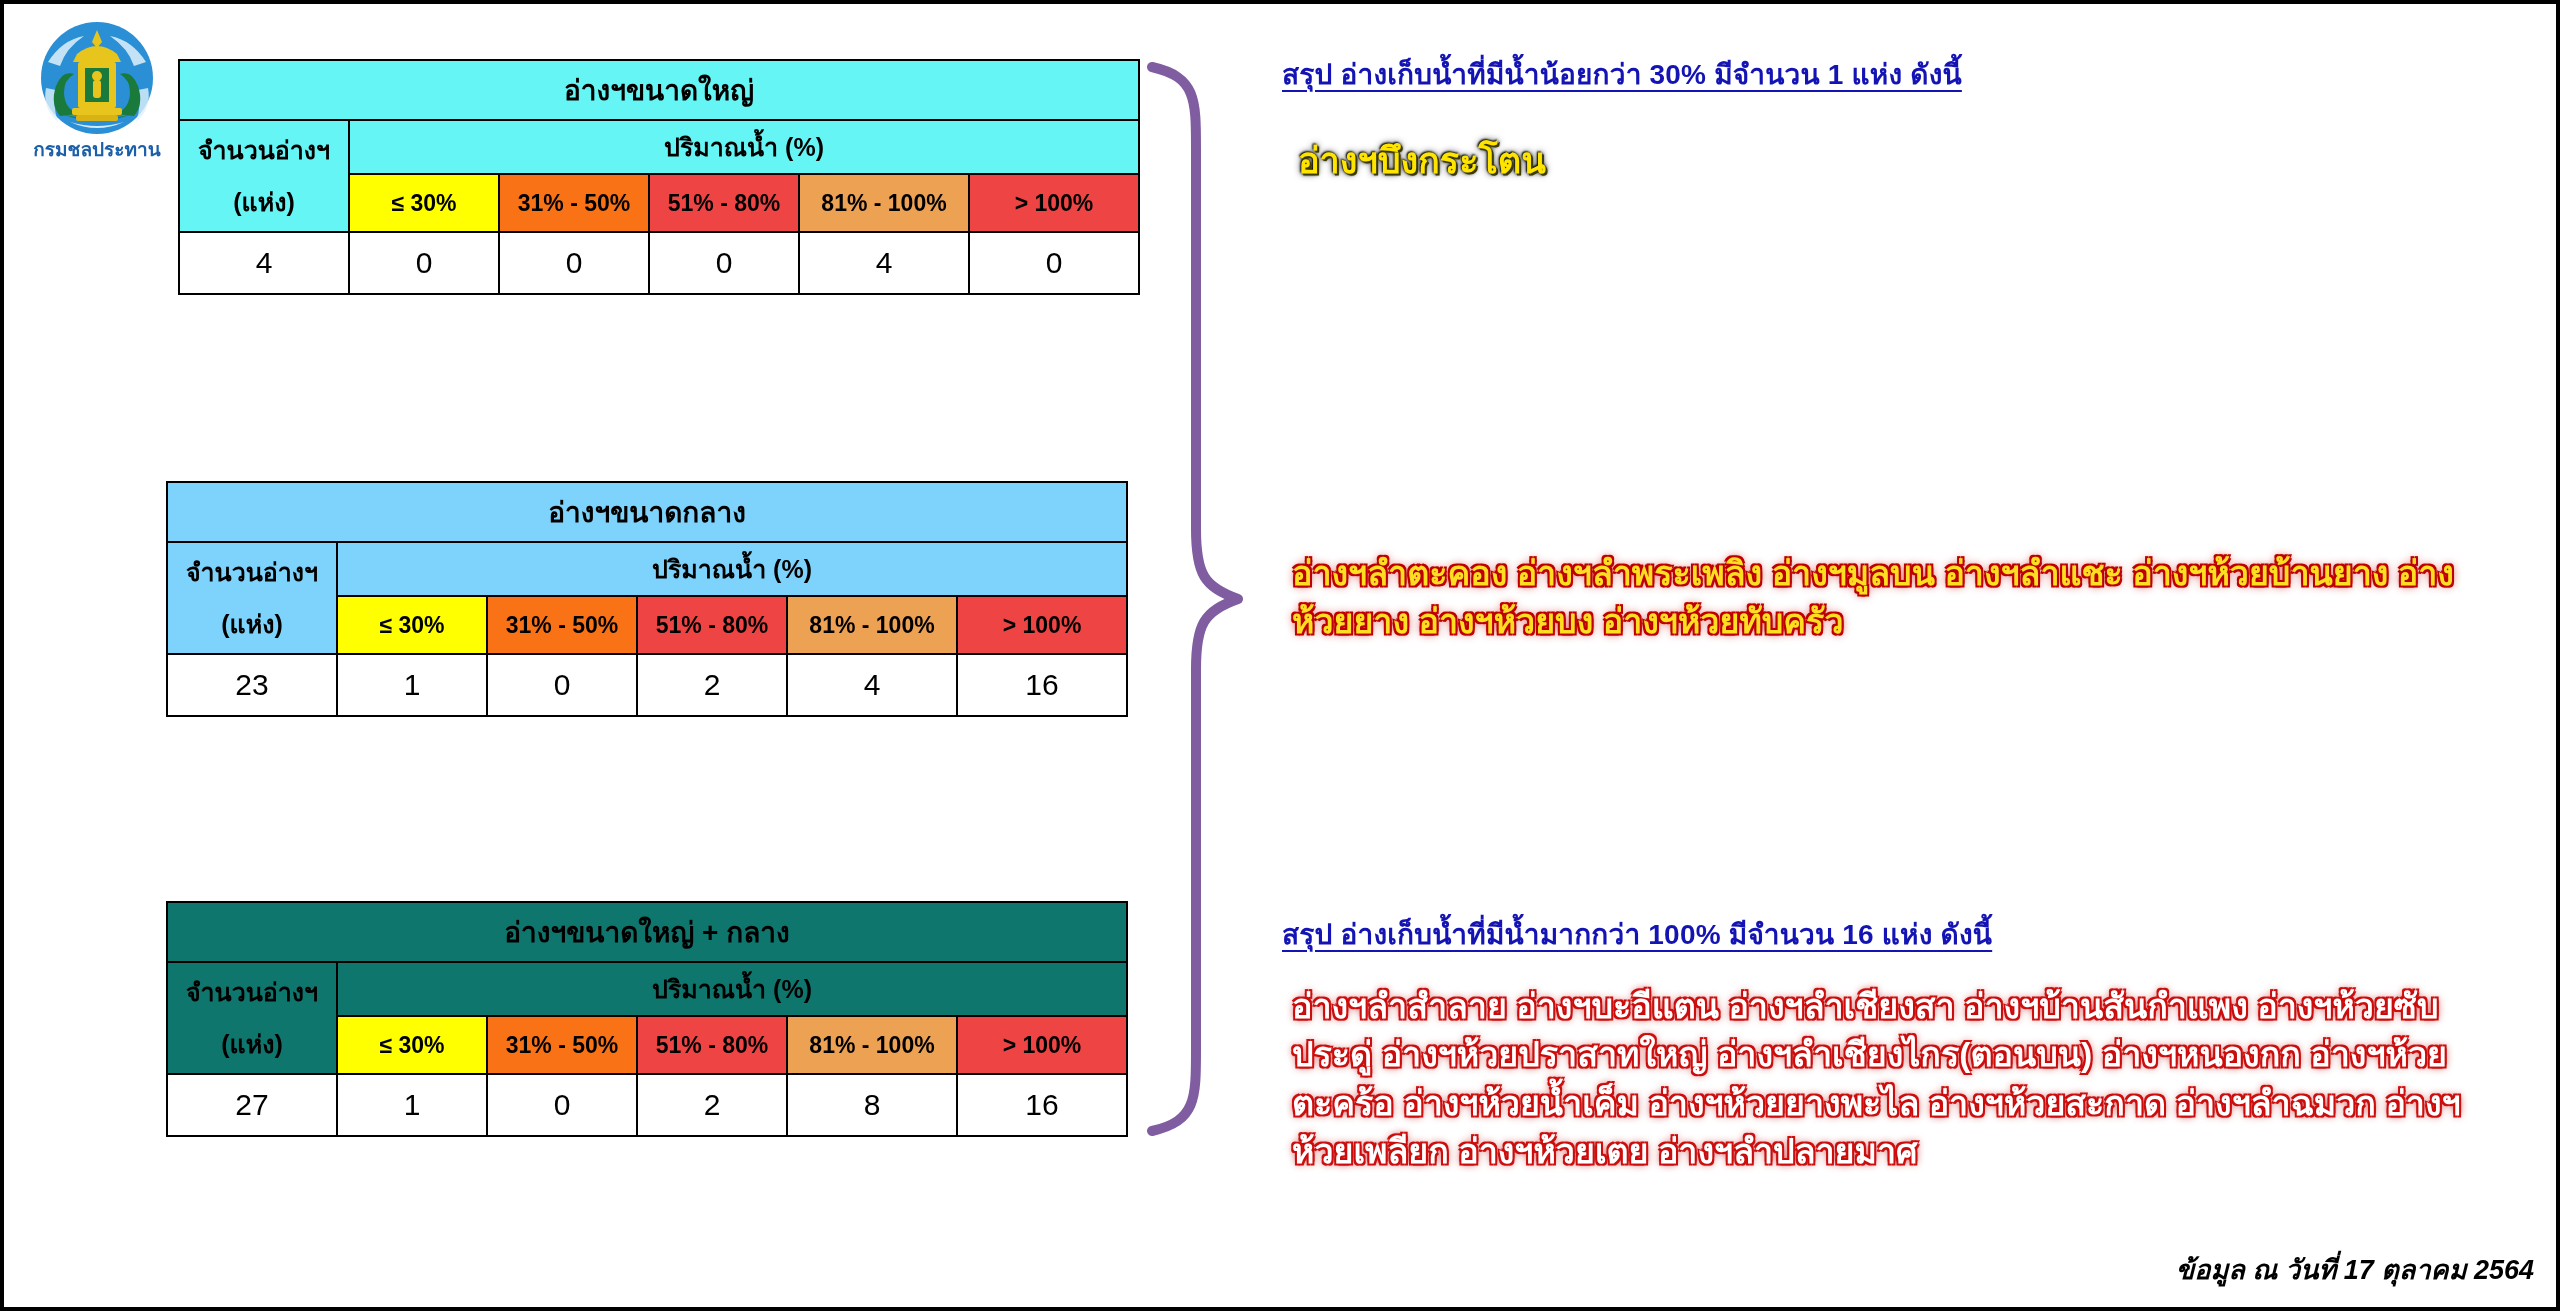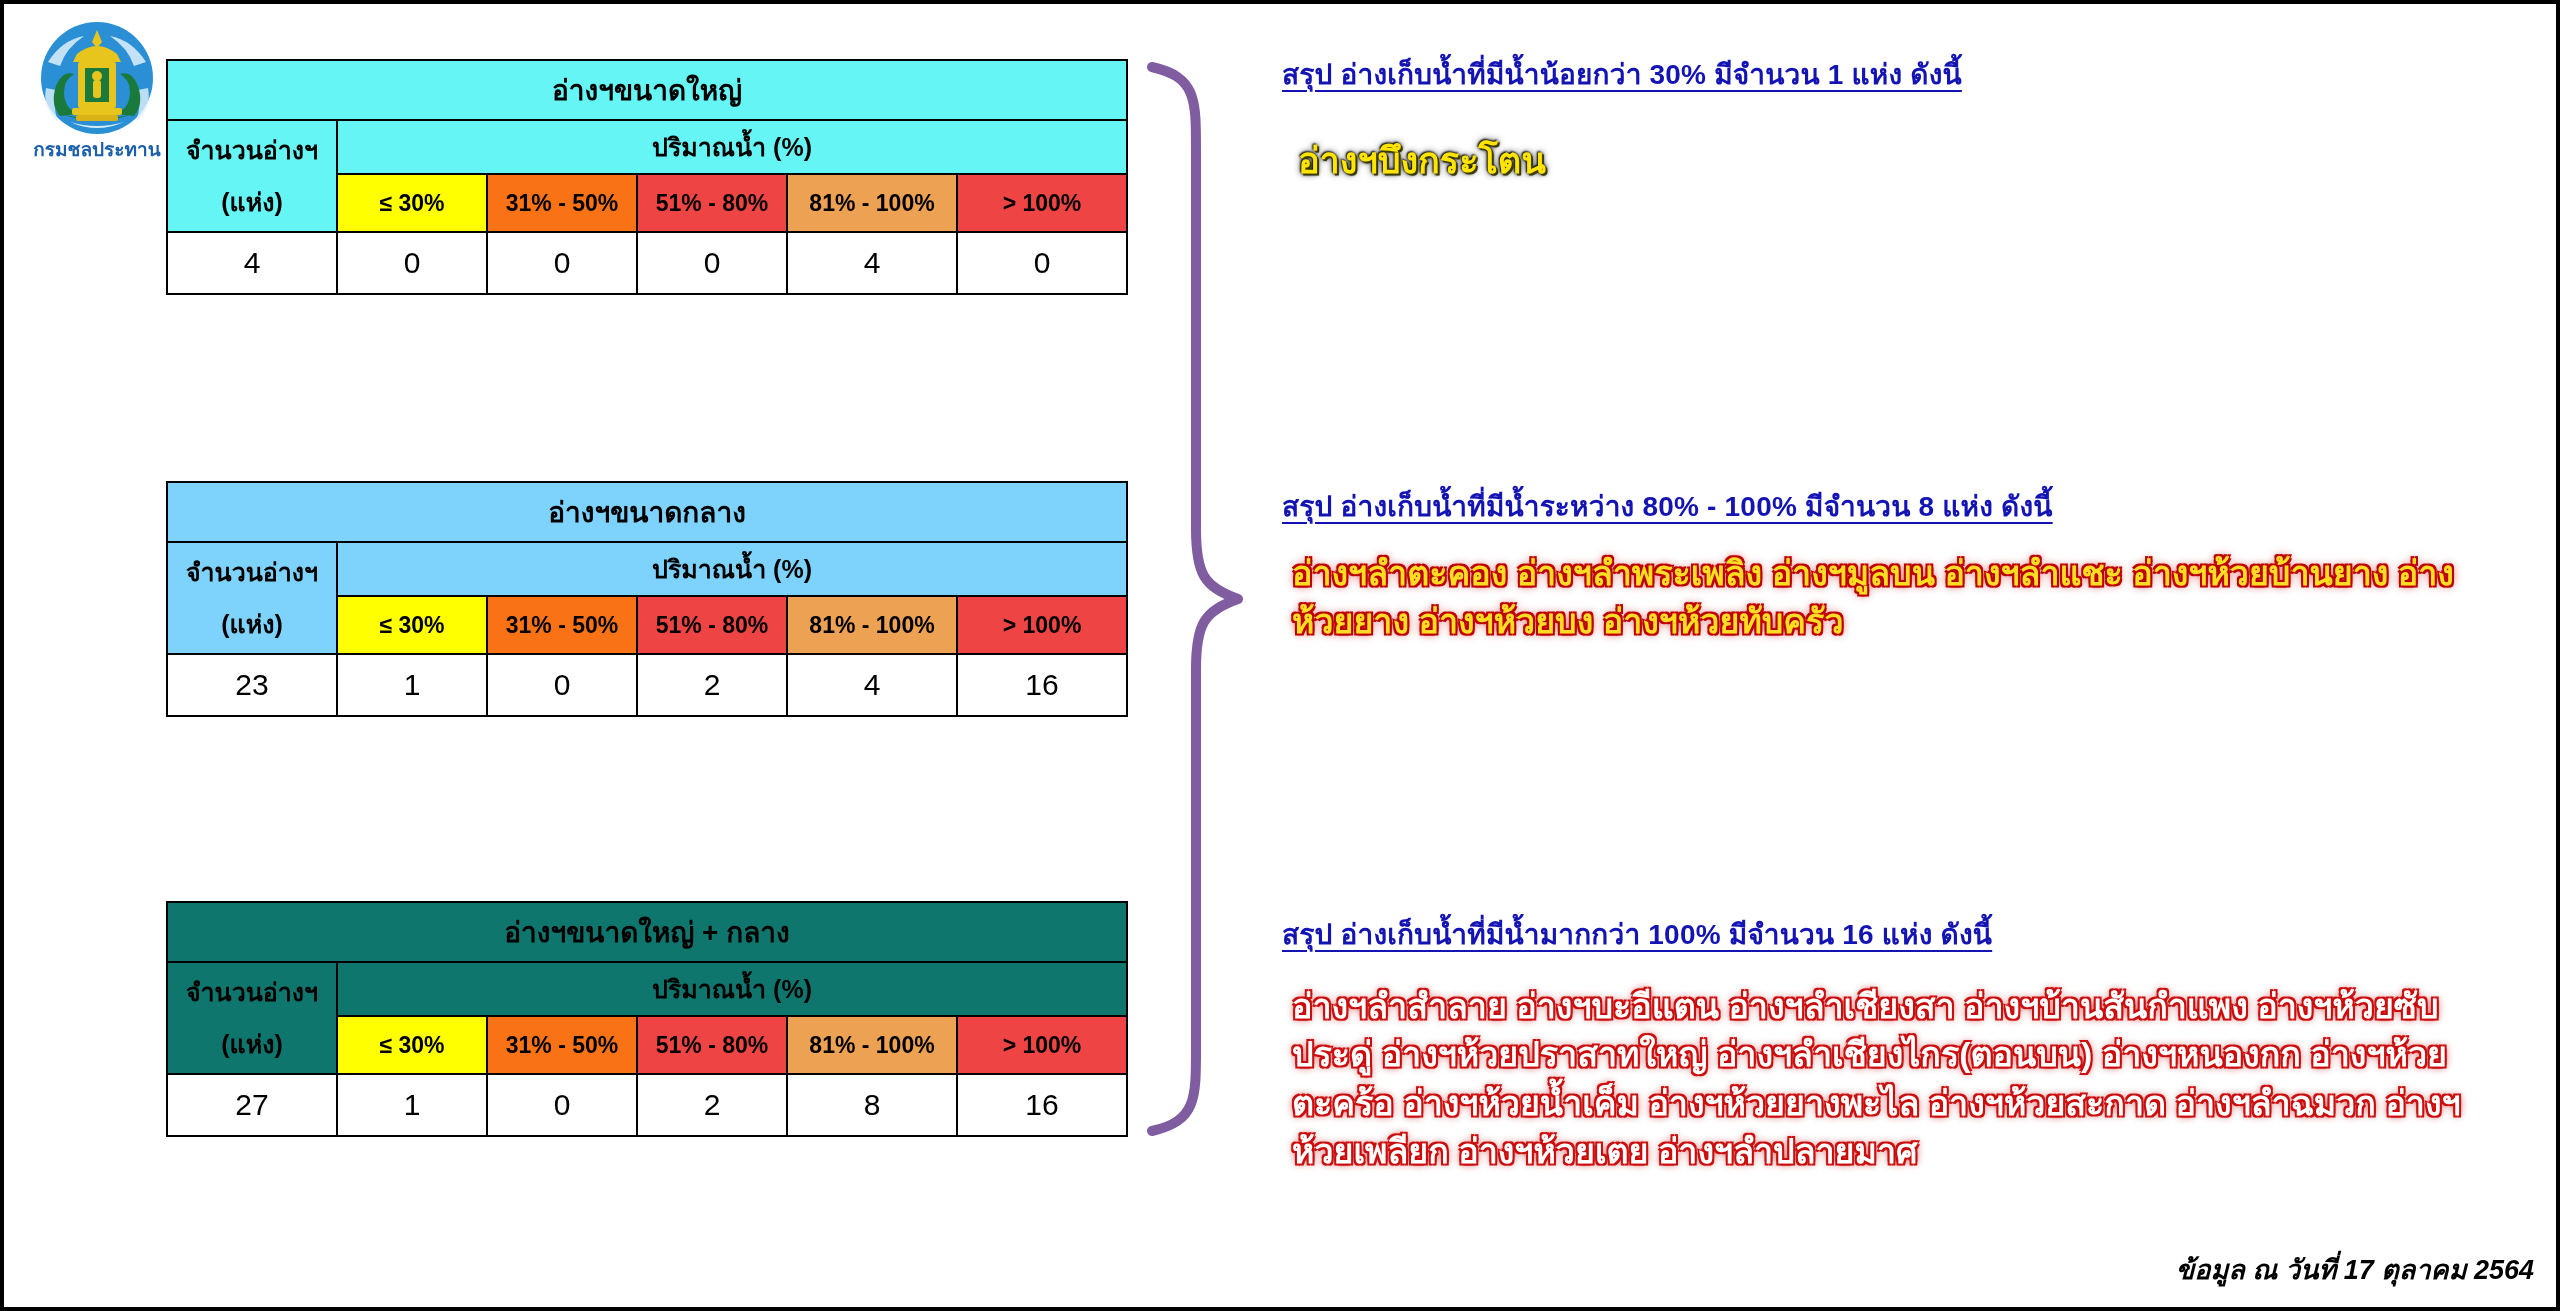--- a/index.html
+++ b/index.html
@@ -74,21 +74,21 @@
   .c-yellow  { background: #ffff00; color: #000; }
   .c-green   { background: #f97316; color: #000; }
   .c-blue    { background: #ef4444; color: #000; }
   .c-orange  { background: #eda153; color: #000; }
   .c-red     { background: #ef4444; color: #ffffff; }
 
   .hdr-cyan   { background: #66f5f5; }
   .hdr-mint   { background: #7dd3fc; }
   .hdr-peach  { background: #0f766e; }
 
-  #table-large  { left: 162px; top: 55px; width: 960px; padding-left: 48px; }
+  #table-large  { left: 174px; top: 55px; width: 960px; padding-left: 48px; }
   #table-medium { left: 162px; top: 477px; width: 960px; }
   #table-total  { left: 162px; top: 897px; width: 960px; }
 
   
   .brace {
     position: absolute;
     left: 1130px;
     top: 55px;
     width: 120px;
     height: 1080px;
@@ -301,21 +301,20 @@
       <path d="M18 8 C62 18 62 40 62 90 L62 470 C62 515 70 528 104 540
                C70 552 62 565 62 610 L62 990 C62 1040 62 1062 18 1072" fill="none" stroke="#7f5da0" stroke-width="10" stroke-linecap="round" stroke-linejoin="round"></path>
     </svg>
   </div>
 
   <div class="rpanel">
 
     <div class="sum-head" style="left:8px; top:48px;">สรุป อ่างเก็บน้ำที่มีน้ำน้อยกว่า 30% มีจำนวน 1 แห่ง ดังนี้</div>
     <div class="list-yellow" style="left:24px; top:128px;">อ่างฯบึงกระโตน</div>
 
-    <div class="sum-head" style="left:8px; top:480px;">สรุป อ่างเก็บน้ำที่มีน้ำระหว่าง 80% - 100%  มีจำนวน 8 แห่ง ดังนี้</div>
     <div class="list-red" style="left:18px; top:545px;">อ่างฯลำตะคอง  อ่างฯลำพระเพลิง  อ่างฯมูลบน  อ่างฯลำแชะ  อ่างฯห้วยบ้านยาง  อ่างห้วยยาง  อ่างฯห้วยบง  อ่างฯห้วยทับครัว</div>
 
     <div class="sum-head" style="left:8px; top:908px;">สรุป อ่างเก็บน้ำที่มีน้ำมากกว่า 100% มีจำนวน 16 แห่ง ดังนี้</div>
     <div class="list-red deep" style="left:18px; top:978px;">อ่างฯลำสำลาย  อ่างฯบะอีแตน  อ่างฯลำเชียงสา  อ่างฯบ้านสันกำแพง  อ่างฯห้วยซับประดู่  อ่างฯห้วยปราสาทใหญ่  อ่างฯลำเชียงไกร(ตอนบน)  อ่างฯหนองกก  อ่างฯห้วยตะคร้อ  อ่างฯห้วยน้ำเค็ม  อ่างฯห้วยยางพะไล  อ่างฯห้วยสะกาด  อ่างฯลำฉมวก  อ่างฯห้วยเพลียก  อ่างฯห้วยเตย  อ่างฯลำปลายมาศ</div>
 
   </div>
 
   <div class="footer-note">ข้อมูล ณ วันที่ 17 ตุลาคม 2564</div>
 
 </div>

